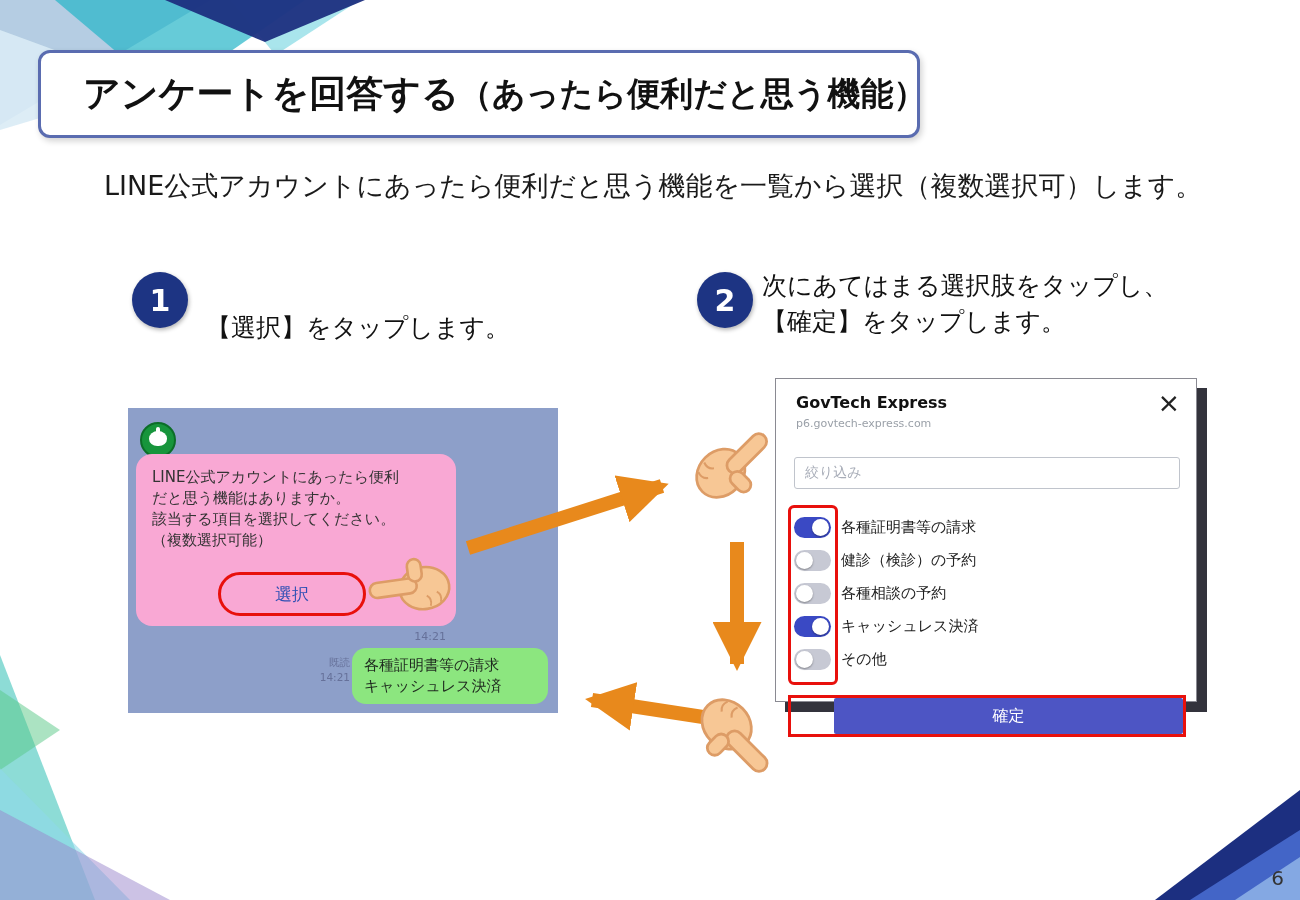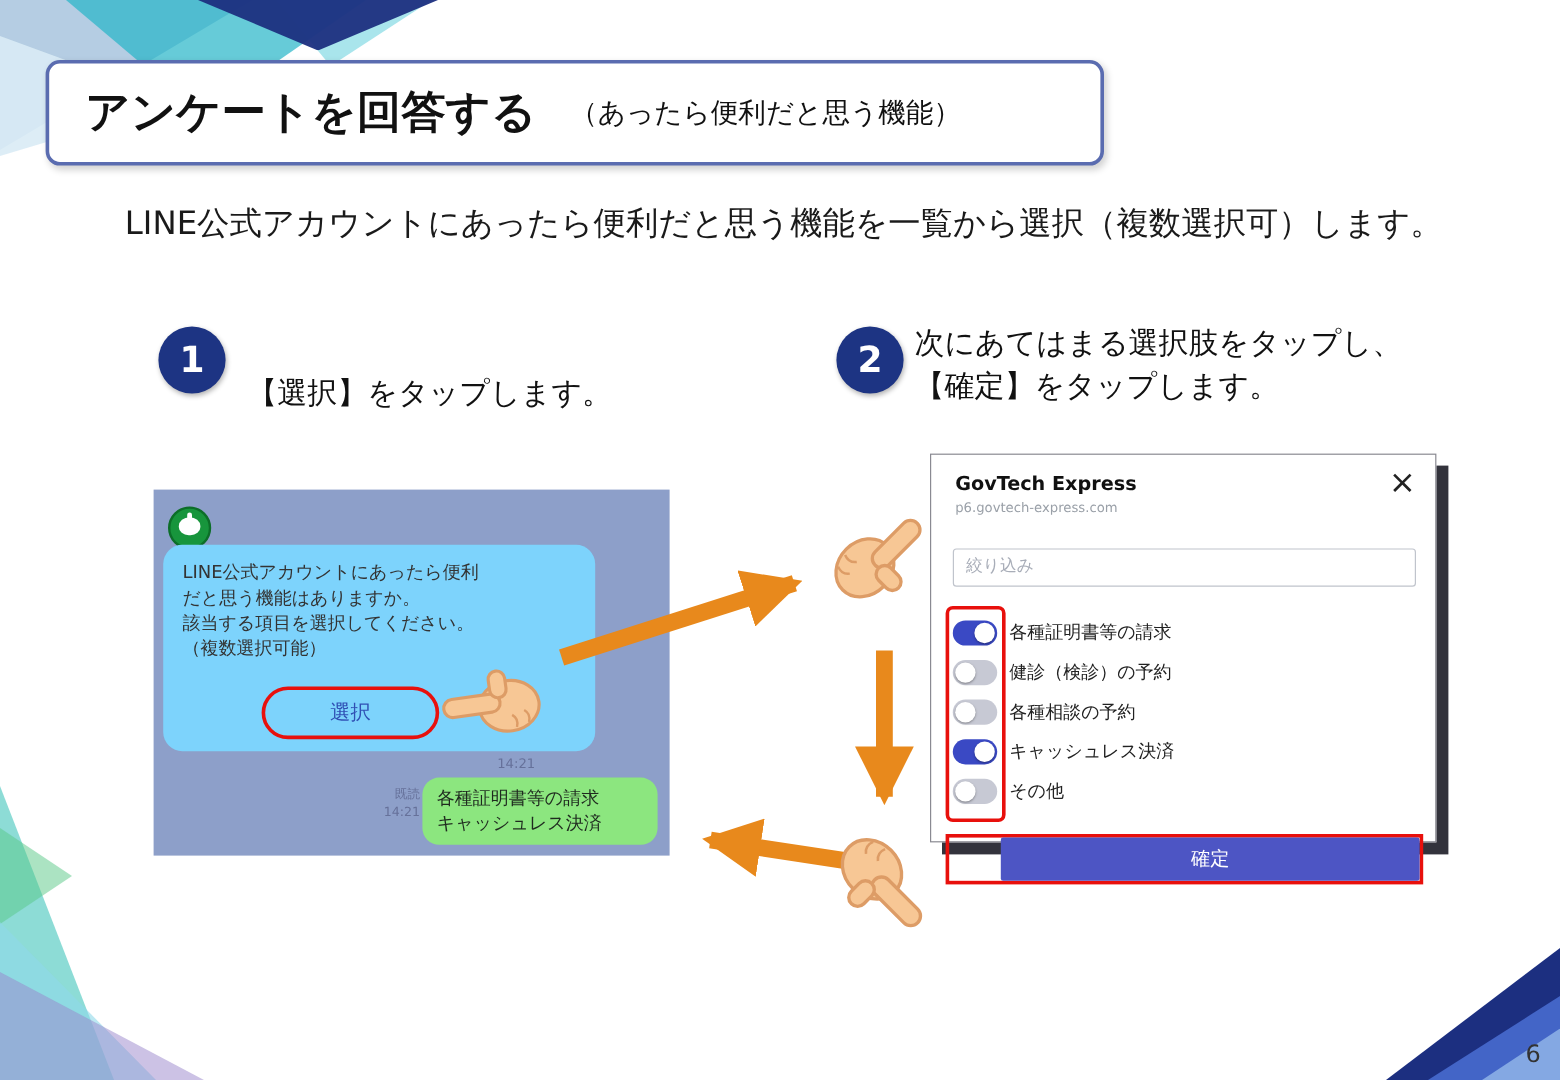--- a/index.html
+++ b/index.html
@@ -19,42 +19,42 @@
   .bl3{left:0;top:810px;width:170px;height:90px;background:#9a86cc;clip-path:polygon(0 0,100% 100%,0 100%);opacity:.5;}
   .bl4{left:0;top:690px;width:60px;height:80px;background:#57c785;clip-path:polygon(0 0,100% 50%,0 100%);opacity:.5;}
   .br1{left:1155px;top:790px;width:145px;height:110px;background:#1c2f80;clip-path:polygon(100% 0,100% 100%,0 100%);}
   .br2{left:1190px;top:830px;width:110px;height:70px;background:#4a6fd4;clip-path:polygon(100% 0,100% 100%,0 100%);opacity:.85;}
   .br3{left:1235px;top:857px;width:65px;height:43px;background:#8fb4e8;clip-path:polygon(100% 0,100% 100%,0 100%);opacity:.85;}
 
   
   .title-box{
     position:absolute;left:38px;top:50px;width:882px;height:88px;background:#fff;
     border:3px solid #5a6cb0;border-radius:12px;display:flex;align-items:center;
-    padding:0 30px;box-sizing:border-box;box-shadow:2px 3px 6px rgba(0,0,0,.18);
+    padding:0 42px;box-sizing:border-box;box-shadow:2px 3px 6px rgba(0,0,0,.18);
   }
   .title-main{font-size:37px;font-weight:bold;white-space:nowrap;}
-  .title-sub{font-size:23px;font-weight:normal;white-space:nowrap;margin-left:28px;}
+  .title-sub{font-size:33px;font-weight:bold;white-space:nowrap;}
   .subtitle{position:absolute;left:104px;top:168px;font-size:27px;color:#1a1a1a;white-space:nowrap;}
 
   
   .step-circle{
     position:absolute;width:56px;height:56px;border-radius:50%;
     background:var(--accent-navy,#1d3483);color:#fff;display:flex;align-items:center;justify-content:center;
     font-size:30px;font-weight:bold;box-shadow:1px 2px 4px rgba(0,0,0,.3);
   }
   .step-text{position:absolute;font-size:25px;color:#111;line-height:36px;white-space:nowrap;}
 
   
   .phone{position:absolute;left:128px;top:408px;width:430px;height:305px;background:#8d9fc9;}
   .avatar{position:absolute;left:12px;top:14px;width:36px;height:36px;border-radius:50%;
     background:#17953c;border:2px solid #0c6e28;box-sizing:border-box;}
   .avatar-face{position:absolute;left:7px;top:7px;width:18px;height:15px;background:#fff;
     border-radius:50% 50% 46% 46%;}
   .avatar-face::after{content:"";position:absolute;left:7px;top:-4px;width:4px;height:7px;background:#fff;border-radius:2px;}
-  .chat-bubble{position:absolute;left:8px;top:46px;width:360px;height:172px;background:#7dd3fc;
+  .chat-bubble{position:absolute;left:8px;top:46px;width:320px;height:172px;background:#f9a8d4;
     border-radius:16px;padding:13px 16px;box-sizing:border-box;font-size:15px;color:#333;line-height:21px;}
   .select-highlight{position:absolute;left:82px;top:118px;width:148px;height:44px;
     border:3px solid var(--highlight-red,#e8100c);border-radius:22px;box-sizing:border-box;
     display:flex;align-items:center;justify-content:center;}
   .select-label{color:#3050b4;font-size:17px;}
   .ts-main{position:absolute;right:112px;top:222px;font-size:11px;color:#66719a;}
   .read-status{position:absolute;left:178px;top:247px;width:44px;font-size:10.5px;color:#66719a;
     text-align:right;line-height:15px;}
   .reply-bubble{position:absolute;left:224px;top:240px;width:196px;height:56px;
     background:var(--line-green,#8ce67f);border-radius:14px;padding:7px 12px;box-sizing:border-box;

